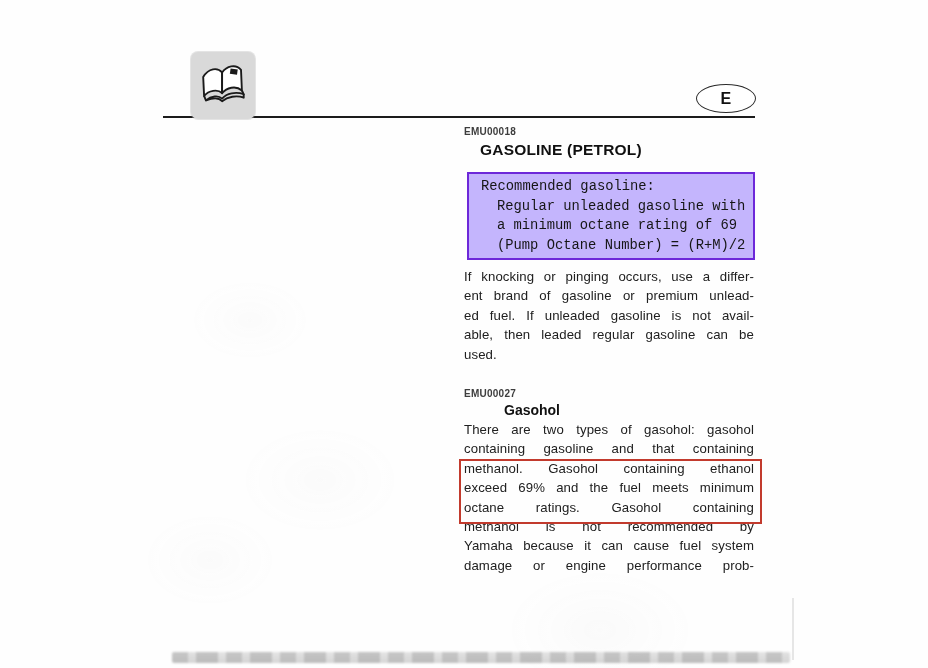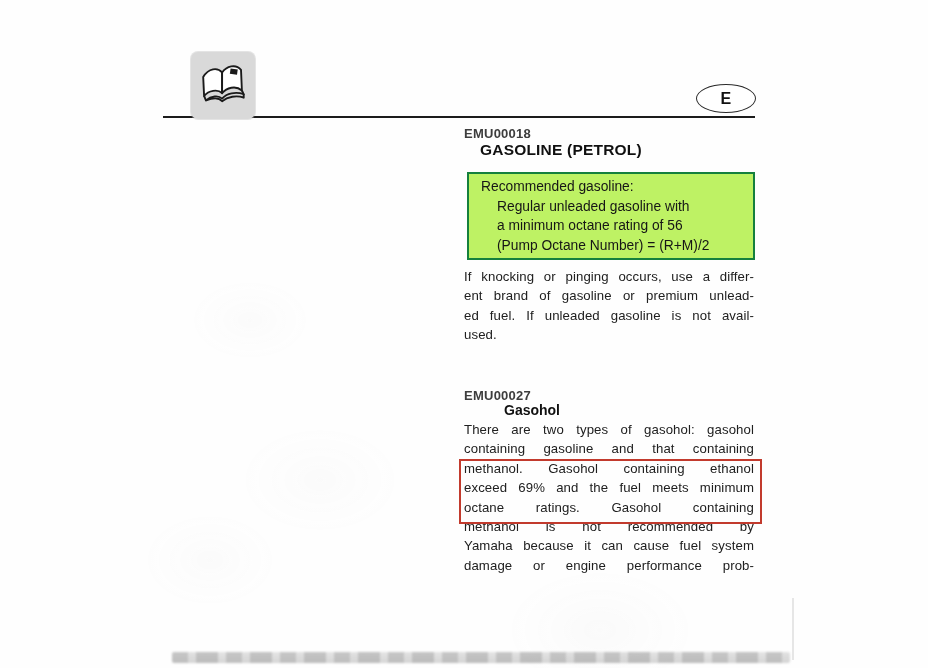--- a/index.html
+++ b/index.html
@@ -37,35 +37,36 @@
     position:absolute;left:696px;top:84px;width:58px;height:27px;
     border:1.8px solid #2a2a2a;border-radius:50%;
     display:flex;align-items:center;justify-content:center;
     font-size:16px;font-weight:bold;color:#111;letter-spacing:.5px;
     background:#fff;
   }
 
   
   .abs{position:absolute;}
   .code{
-    left:464px;font-size:13px;letter-spacing:.25px;color:#3d3d3d;
+    left:464px;font-size:10px;letter-spacing:.25px;color:#3d3d3d;
     font-weight:bold;
   }
   .h1{
     left:464px;font-size:15.5px;font-weight:bold;color:#101010;
     letter-spacing:.2px;line-height:18px;margin-left:16px;
   }
   .h2{
     left:464px;font-size:14px;font-weight:bold;color:#101010;line-height:16px;margin-left:40px;
   }
 
   .spec-box{
     left:467px;top:172px;width:266px;height:78px;
-    border:2px solid #15803d;background:#bef264;
+    border:2px solid #6d28d9;background:#c4b5fd;
     padding:3px 6px 3px 12px;
+    font-family:Liberation Mono, monospace;
   }
   .spec-box .line{
     font-size:13.8px;line-height:19.5px;color:#161616;text-align:left;
     padding-left:16px;white-space:nowrap;
   }
   .spec-box .line:first-child{padding-left:0;}
 
   .body-lines{width:290px;}
   .body-lines .line{
     font-size:13.2px;line-height:19.4px;color:#202020;
@@ -125,28 +126,29 @@
     <span>E</span>
   </div>
 
   <div class="abs code" style="top:126px">EMU00018</div>
 
   <div class="abs h1" style="top:141px">GASOLINE (PETROL)</div>
 
   <div class="abs spec-box">
       <div class="line">Recommended gasoline:</div>
       <div class="line">Regular unleaded gasoline with</div>
-      <div class="line">a minimum octane rating of 56</div>
+      <div class="line">a minimum octane rating of 69</div>
       <div class="line">(Pump Octane Number) = (R+M)/2</div>
     </div>
 
   <div class="abs body-lines no-just-last" style="left:464px;top:267px">
       <div class="line">If knocking or pinging occurs, use a differ-</div>
       <div class="line">ent brand of gasoline or premium unlead-</div>
       <div class="line">ed fuel. If unleaded gasoline is not avail-</div>
+      <div class="line">able, then leaded regular gasoline can be</div>
       <div class="line">used.</div>
     </div>
 
   <div class="abs code" style="top:388px">EMU00027</div>
 
   <div class="abs h2" style="top:402px">Gasohol</div>
 
   <div class="abs body-lines" style="left:464px;top:420px">
       <div class="line">There are two types of gasohol: gasohol</div>
       <div class="line">containing gasoline and that containing</div>

